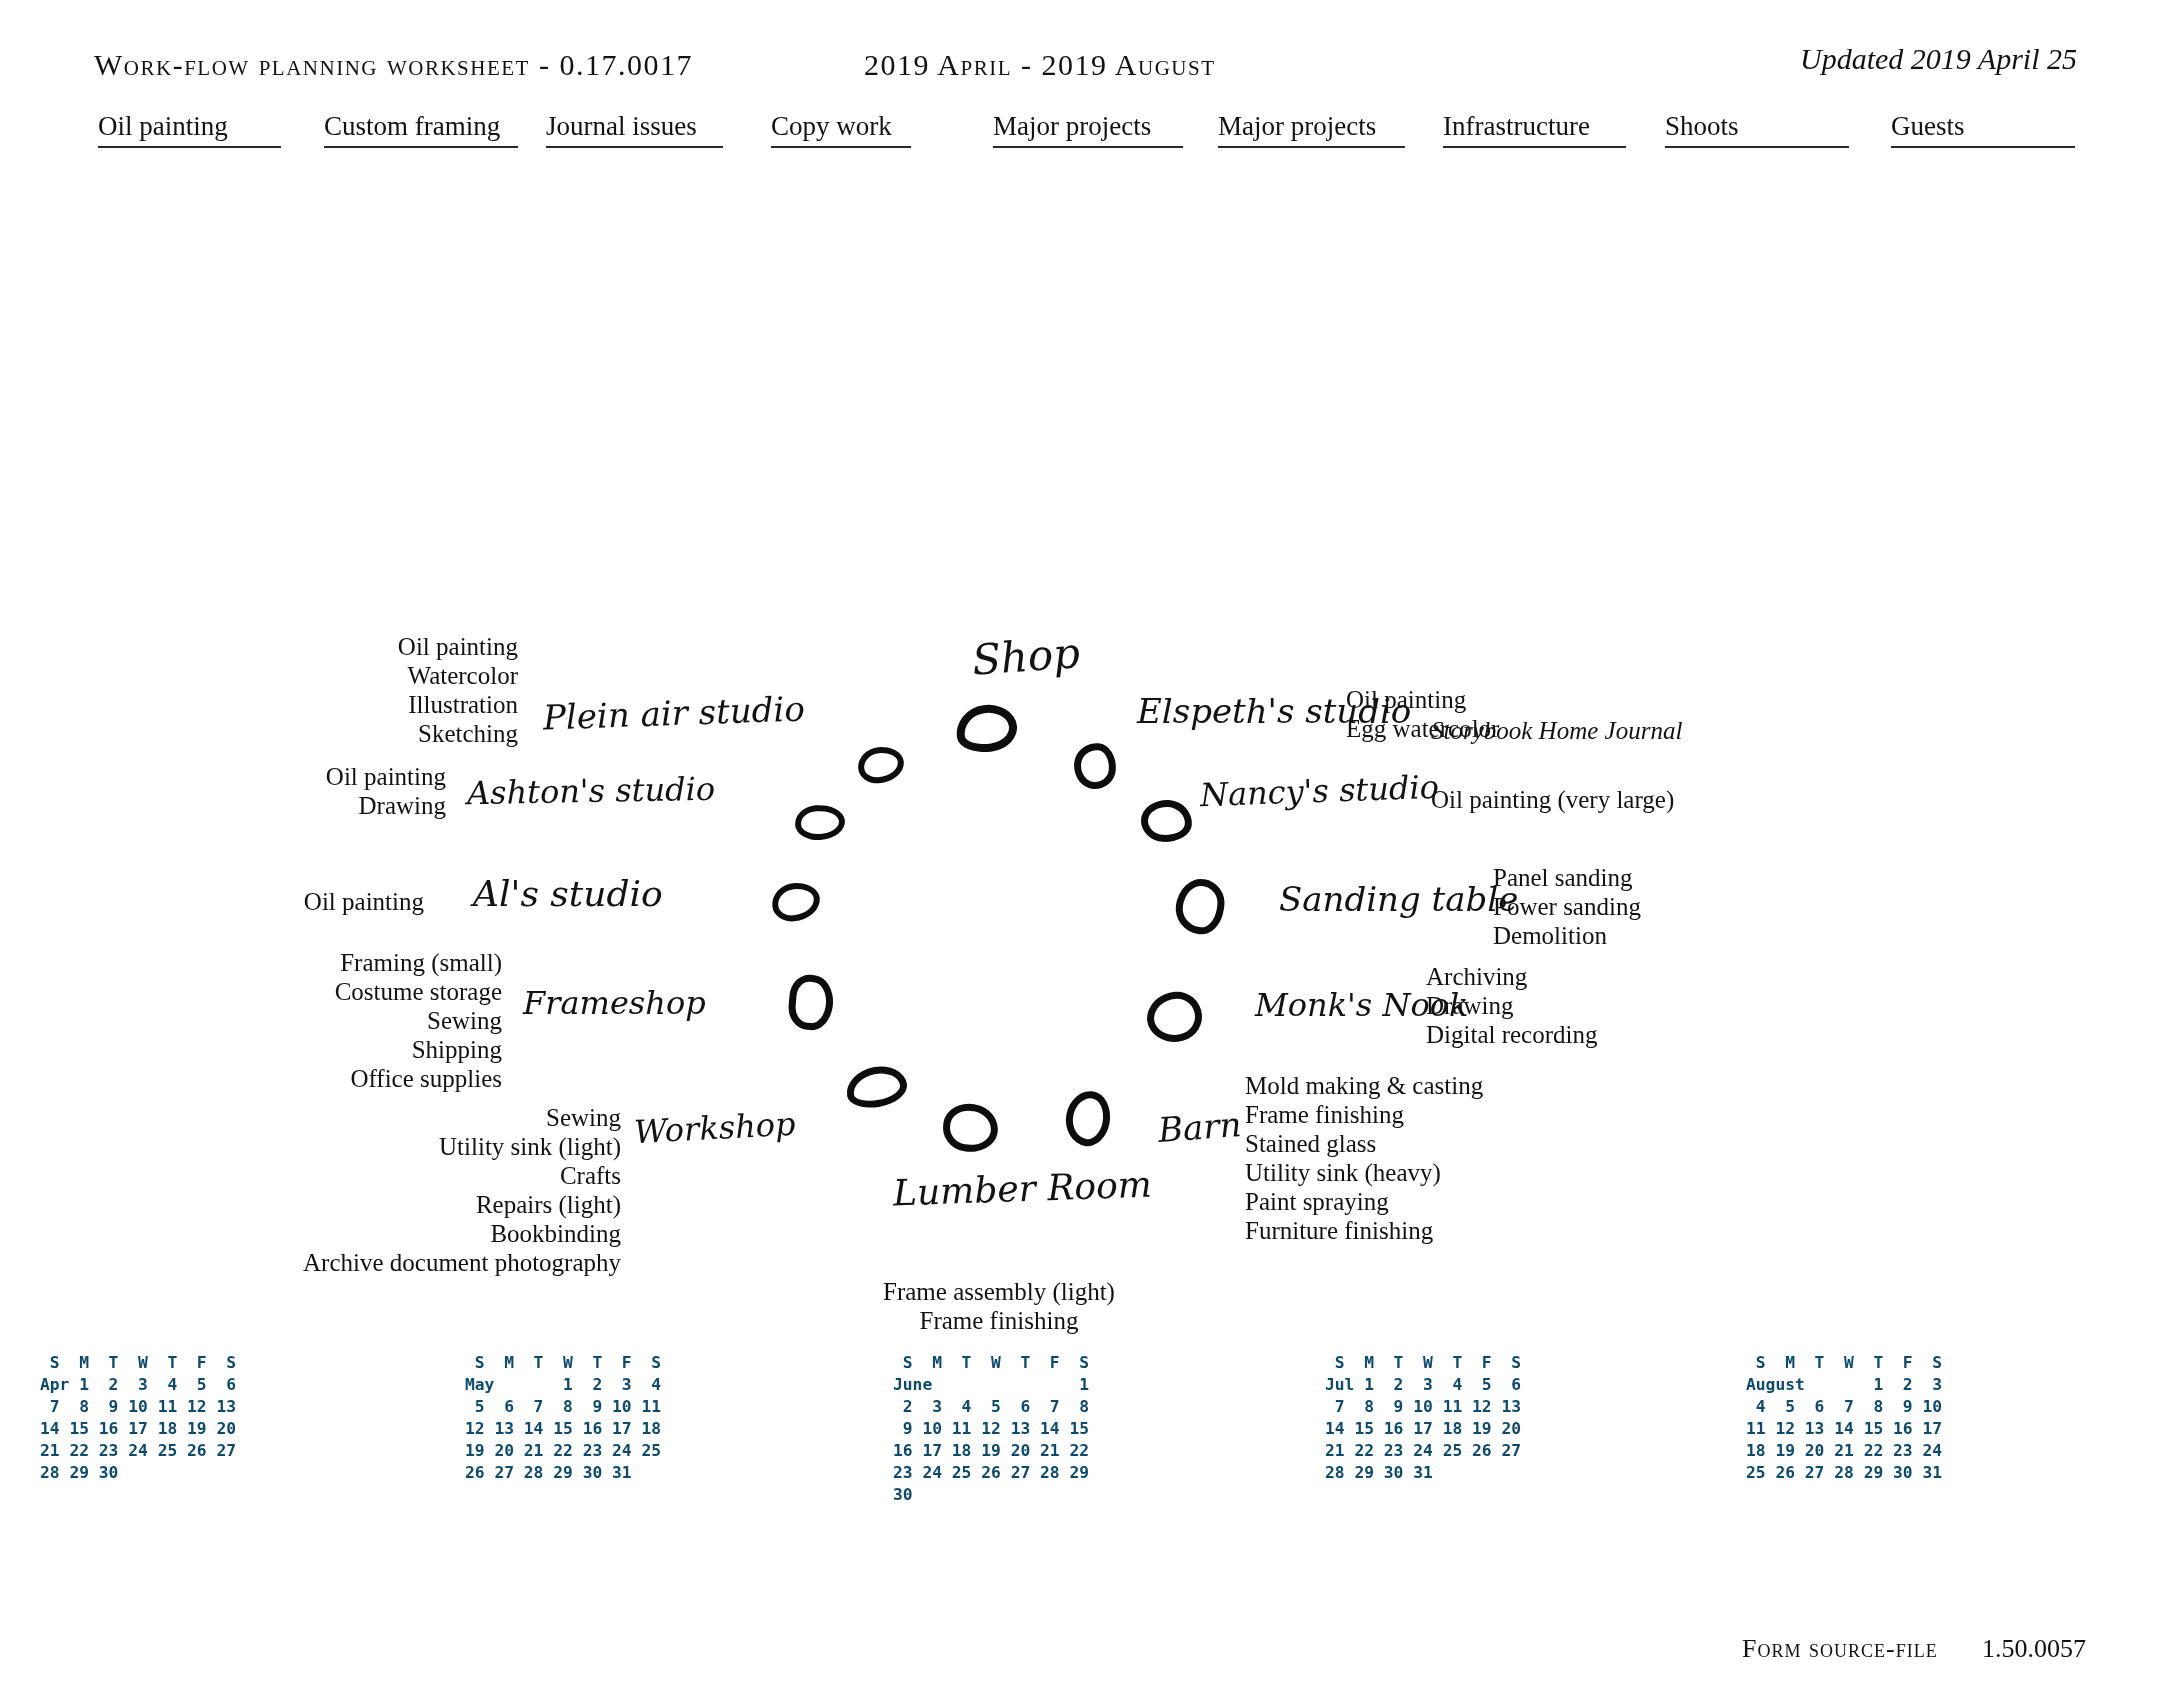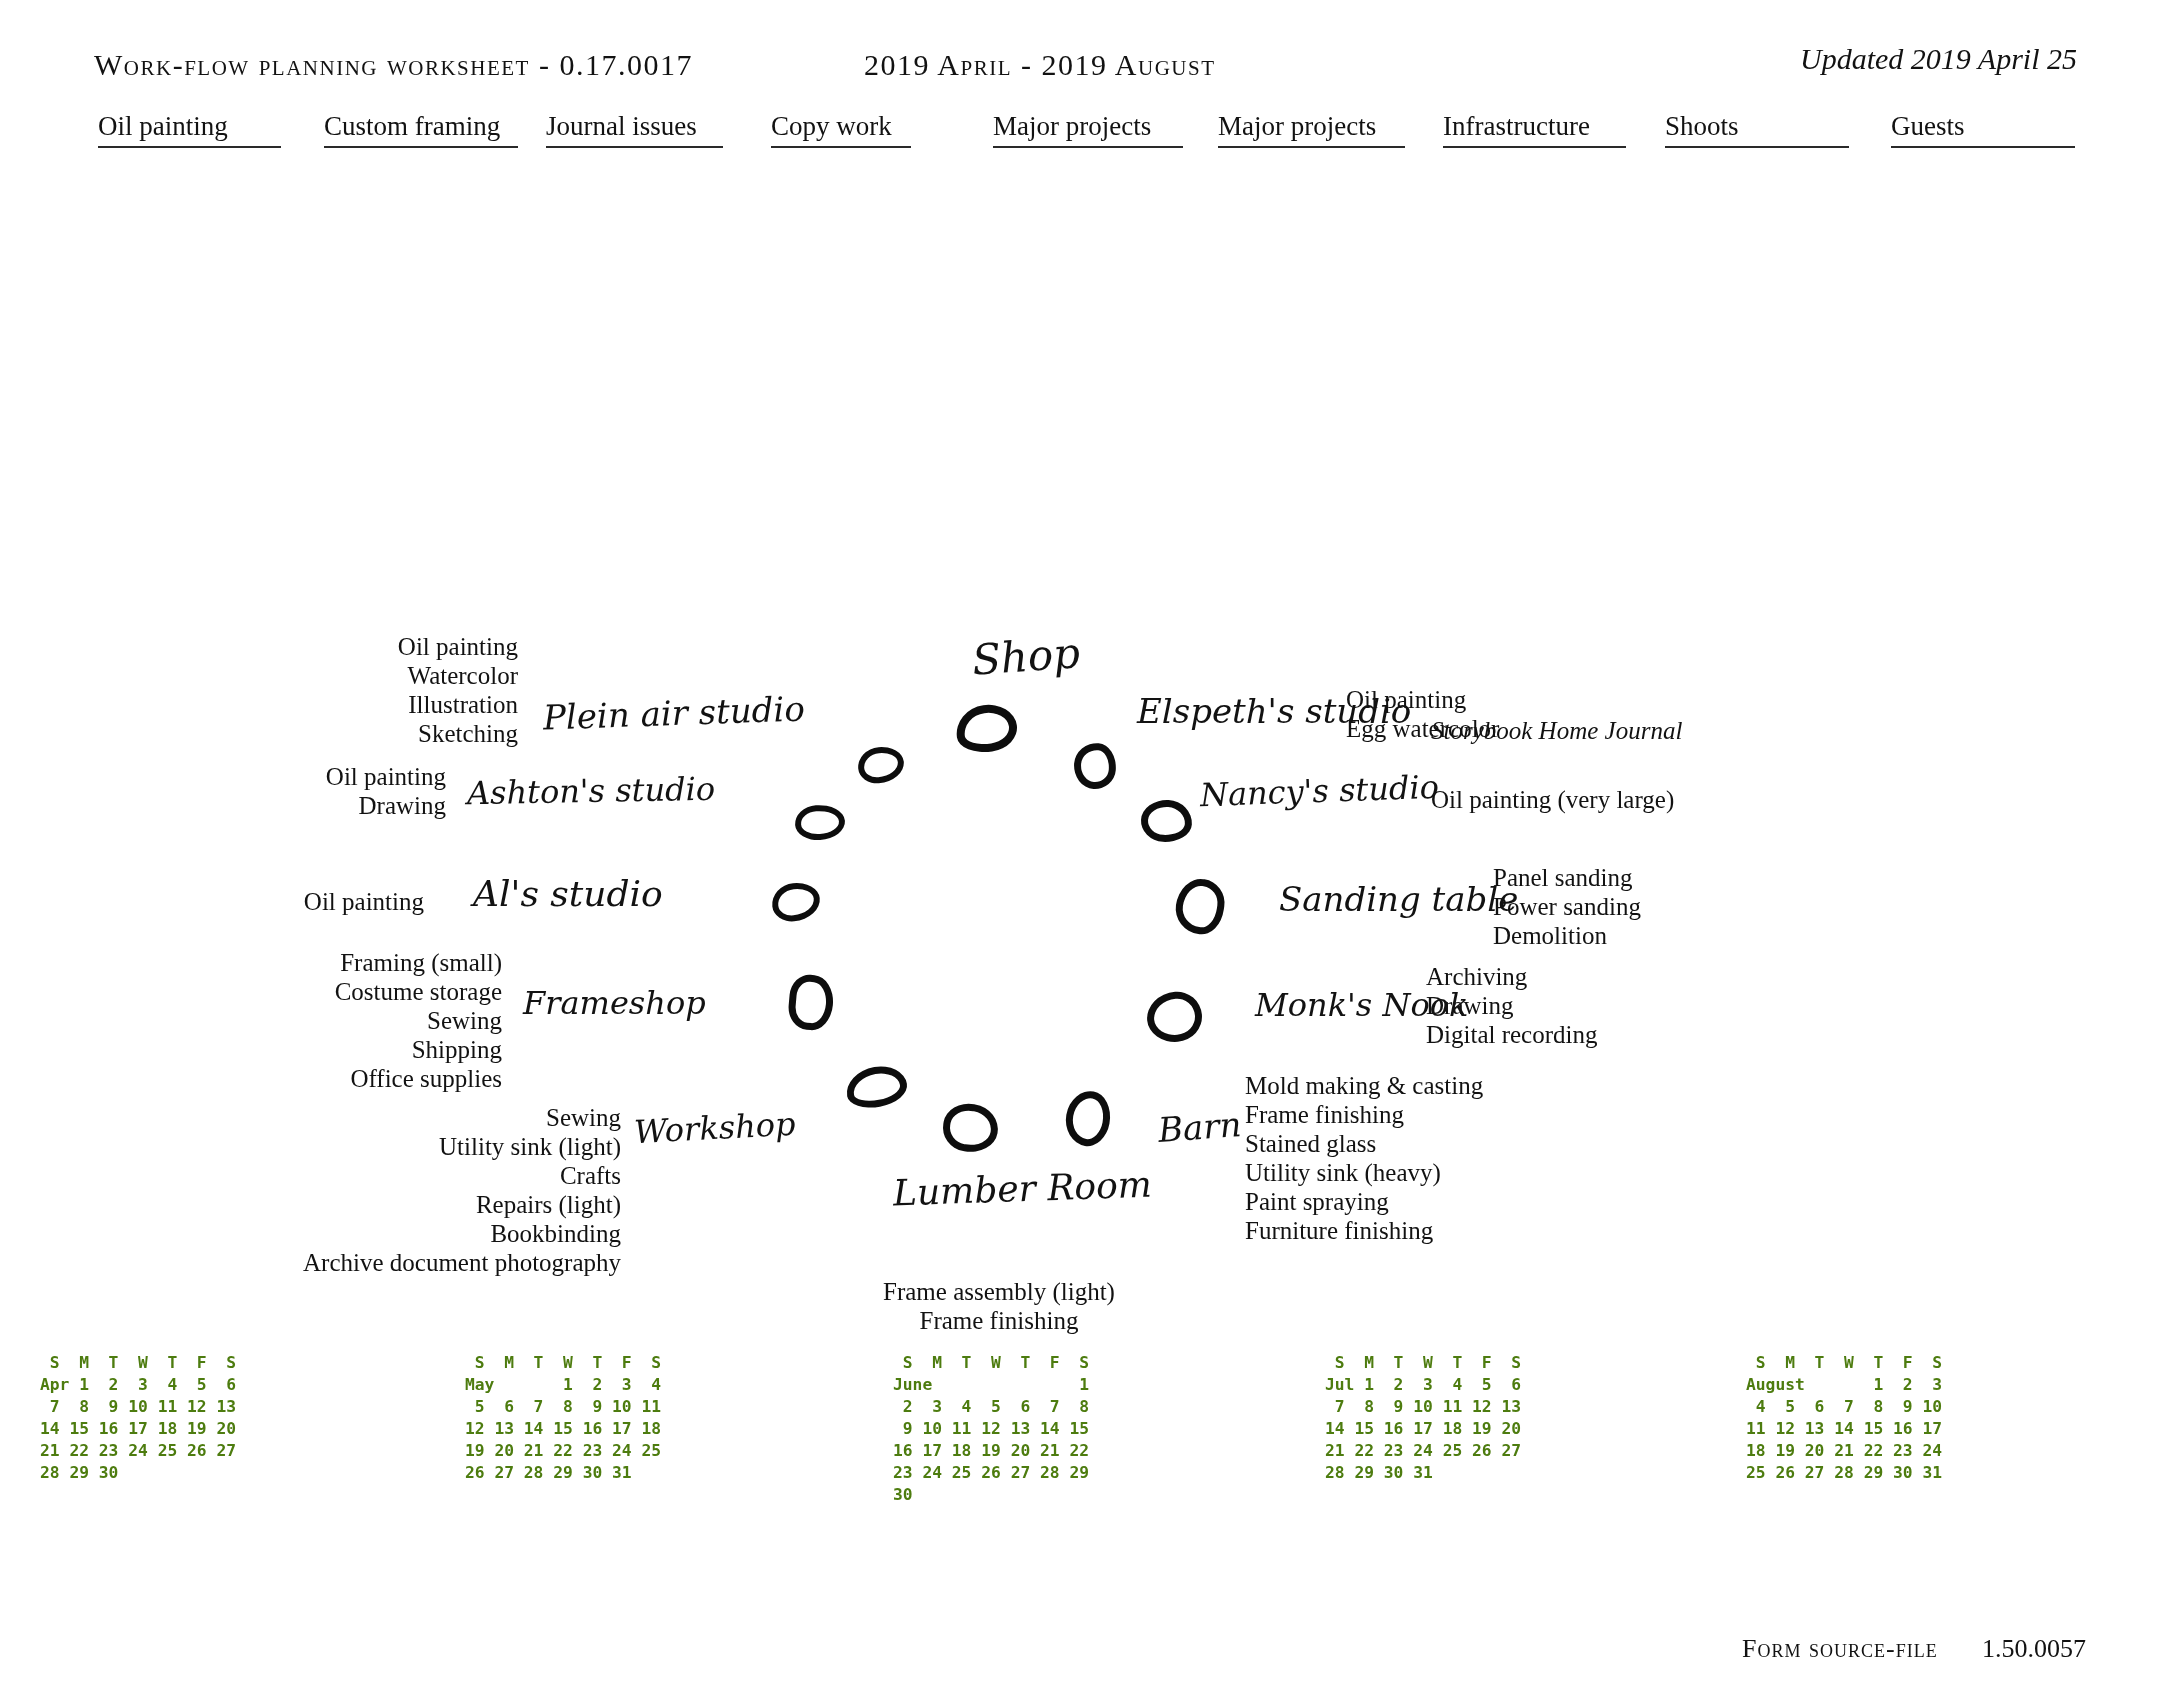--- a/index.html
+++ b/index.html
@@ -16,21 +16,21 @@
   
   .list{position:absolute;font-size:25px;line-height:29px;white-space:pre-line;}
   .r{text-align:right;}
   .c{text-align:center;}
   .it{font-style:italic;}
   
   .hand{position:absolute;font-family:"DejaVu Serif",serif;font-style:italic;white-space:nowrap;font-weight:500;}
   
   .ring{position:absolute;border:6px solid #0d0d0d;border-radius:48% 52% 58% 42% / 55% 46% 54% 45%;box-sizing:border-box;}
   
-  .cal{position:absolute;top:1352px;margin:0;font-family:"DejaVu Sans Mono",monospace;font-weight:bold;font-size:16.3px;line-height:22px;color:#4d7c0f;}
+  .cal{position:absolute;top:1352px;margin:0;font-family:"DejaVu Sans Mono",monospace;font-weight:bold;font-size:16.3px;line-height:22px;color:#0c4a6e;}
   
   .f-label{position:absolute;left:1742px;top:1634px;font-size:26px;font-variant:small-caps;letter-spacing:1px;}
   .f-value{position:absolute;left:1982px;top:1634px;font-size:26px;}
 </style>
 </head>
 <body>
 
 <div class="sheet">
 
   <div class="hdr-title">Work-flow planning worksheet - 0.17.0017</div>

